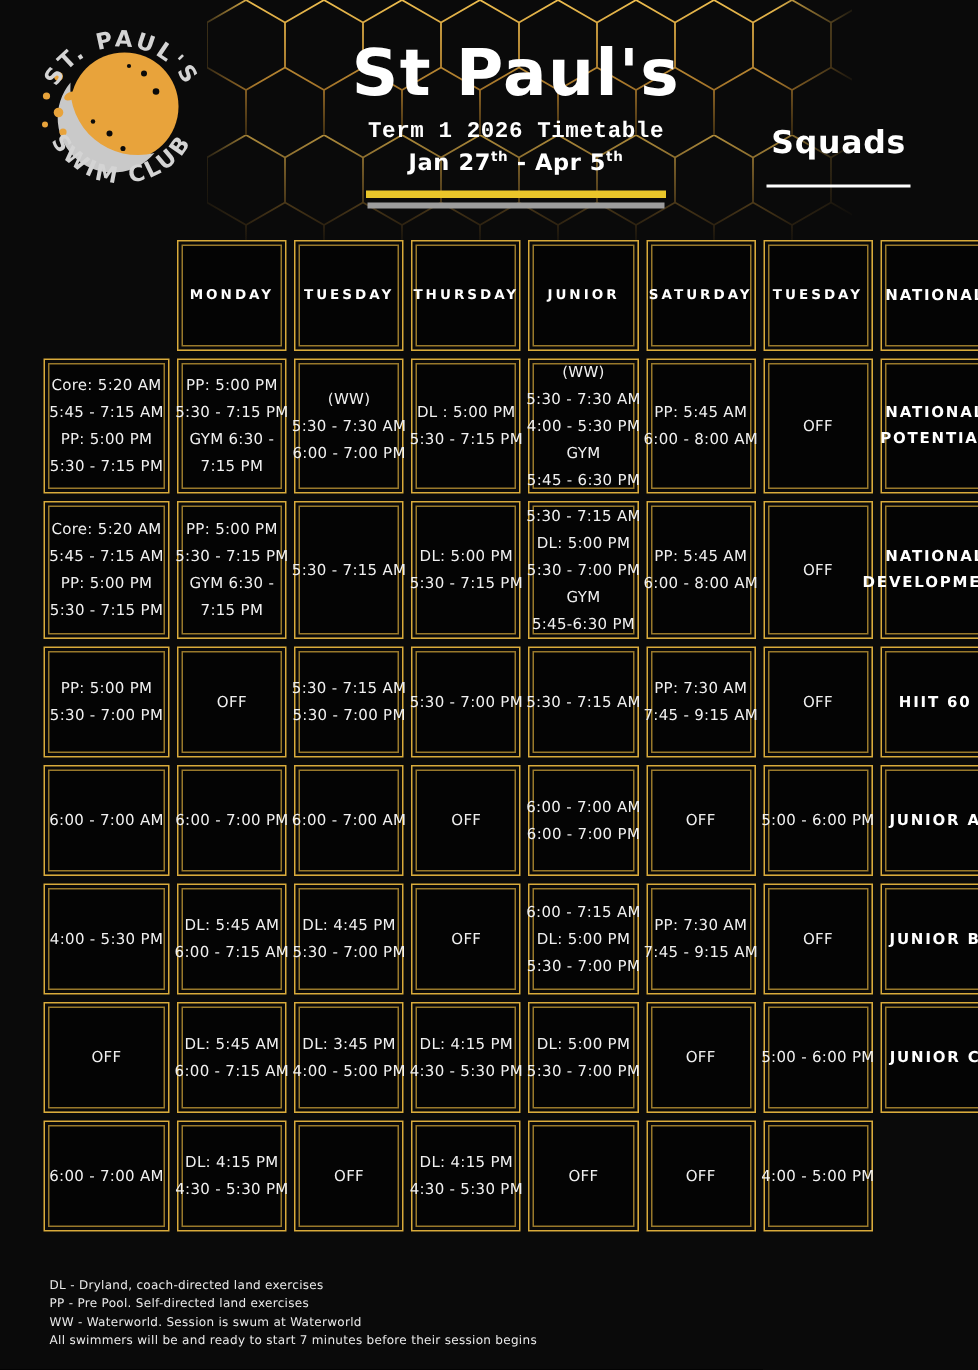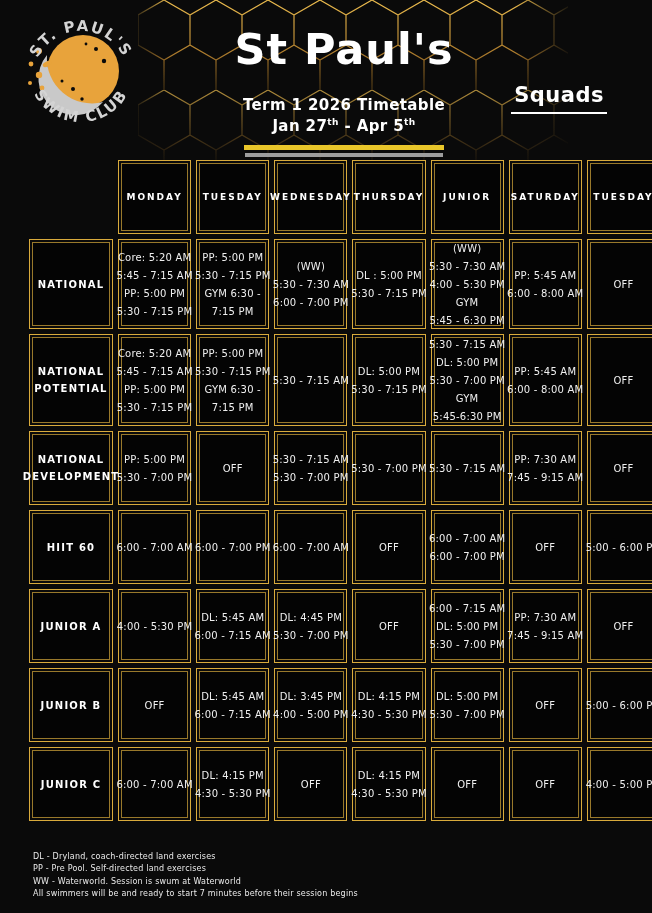--- a/index.html
+++ b/index.html
@@ -18,29 +18,29 @@
     position:absolute; left:128px; top:0; width:450px; height:178px;
     background:
       linear-gradient(to right, #0a0a0a 0%, rgba(10,10,10,0) 9%, rgba(10,10,10,0) 86%, #0a0a0a 99%),
       linear-gradient(to bottom, rgba(10,10,10,0) 30%, rgba(10,10,10,.55) 72%, #0a0a0a 97%);
   }
   
   .logo{position:absolute; left:16px; top:8px; width:130px; height:132px;}
   
   .titleblock{position:absolute; left:182px; top:24px; width:324px; text-align:center; color:#fff;}
   .title{font-size:43px; font-weight:bold; letter-spacing:1px;}
-  .subtitle{margin-top:22px; font-size:15px; font-weight:bold; letter-spacing:.4px;}
+  .subtitle{margin-top:5px; font-size:15px; font-weight:bold; letter-spacing:.4px;font-family:Liberation Mono, monospace;}
   .dateline{margin-top:3px; font-size:15px; font-weight:bold; letter-spacing:.4px;}
   .dateline sup{font-size:9px;}
   .bar-yellow{width:200px; height:5px; background:var(--yellow); margin:10px auto 0;}
   .bar-gray{width:198px; height:4px; background:var(--graybar); margin:3px auto 0;}
   
   .squads{
     position:absolute; right:45px; top:83px; color:#fff; font-size:21px; font-weight:bold;
-    letter-spacing:.5px; border-bottom:2px solid #fff; padding:0 3px 5px;
+    letter-spacing:.5px; border-bottom:2px solid #fff; padding:0 3px 16px;
   }
   
   .grid{
     position:absolute; left:29px; top:160px; width:631px;
     display:grid; grid-template-columns:84px repeat(7,1fr);
     grid-template-rows:74px 90px 92px 74px 74px 74px 74px 74px; gap:5px;
   }
   .cell{
     background:#040404; border:1px solid var(--gold);
     box-shadow: inset 0 0 0 2px #0a0a0a, inset 0 0 0 3px rgba(217,171,60,.7);
@@ -115,21 +115,20 @@
     <div class="bar-yellow"></div>
     <div class="bar-gray"></div>
   </div>
 
   <div class="squads">Squads</div>
 
   <div class="grid">
       <div class="cell corner"></div>
       <div class="cell day-head">MONDAY</div>
       <div class="cell day-head">TUESDAY</div>
-      <div class="cell day-head">WEDNESDAY</div>
       <div class="cell day-head">THURSDAY</div>
       <div class="cell day-head">JUNIOR</div>
       <div class="cell day-head">SATURDAY</div>
       <div class="cell day-head">TUESDAY</div>
       <div class="cell row-label">NATIONAL</div>
       <div class="cell sess">
         <div class="line">Core: 5:20 AM</div>
         <div class="line">5:45 - 7:15 AM</div>
         <div class="line">PP: 5:00 PM</div>
         <div class="line">5:30 - 7:15 PM</div>

